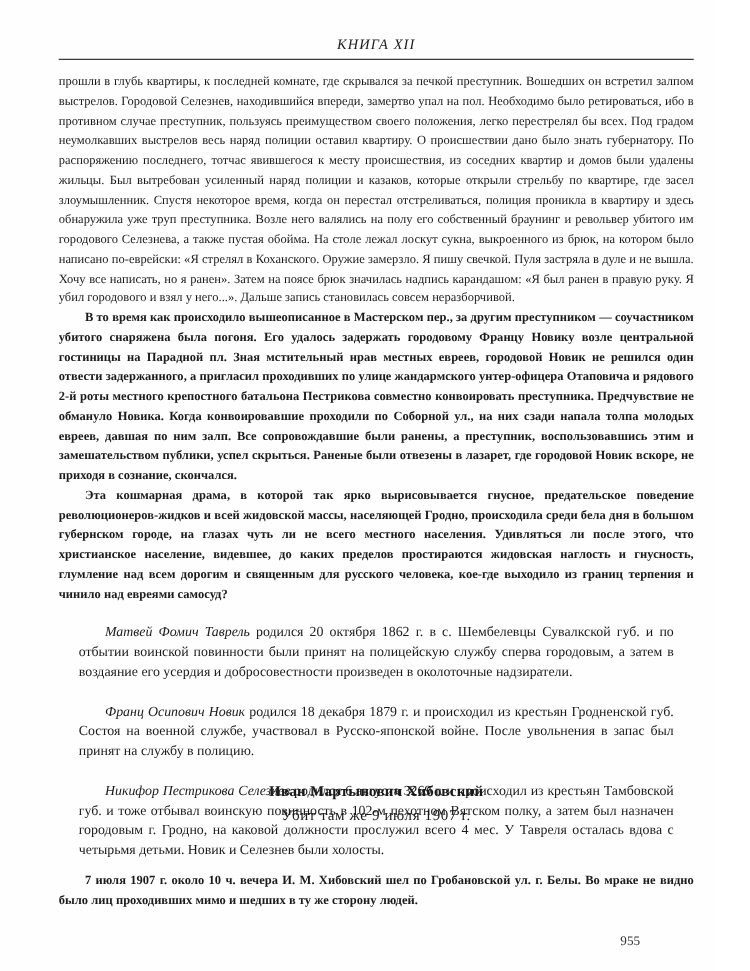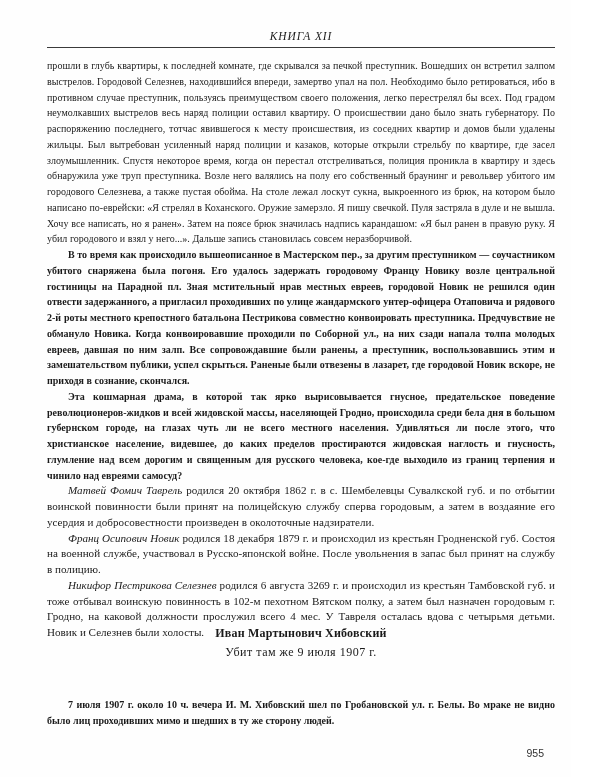--- a/index.html
+++ b/index.html
@@ -65,21 +65,21 @@
     color: #1a1a1a;
     letter-spacing: 0.02px;
   }
 
   p.indent {
     text-indent: 21px;
     font-weight: bold;
   }
 
   p.bio {
-    margin: 0;
+    margin: 16px;
     font-size: 11.1px;
     line-height: 15.75px;
     text-align: justify;
     text-indent: 21px;
     color: #1a1a1a;
   }
 
   .nm {
     font-style: italic;
   }
@@ -113,23 +113,23 @@
   .closing {
     position: absolute;
     left: 47px;
     top: 697px;
     width: 508px;
   }
 
   
   .folio {
     position: absolute;
-    right: 27px;
+    right: 59px;
     bottom: 18px;
-    font-family: Liberation Sans, sans-serif;
+    font-family: Liberation Serif, serif;
     font-size: 10.5px;
     color: #333;
   }
 </style>
 </head>
 <body>
 
 <div class="page">
 
   <div class="running-head">КНИГА XII</div>

